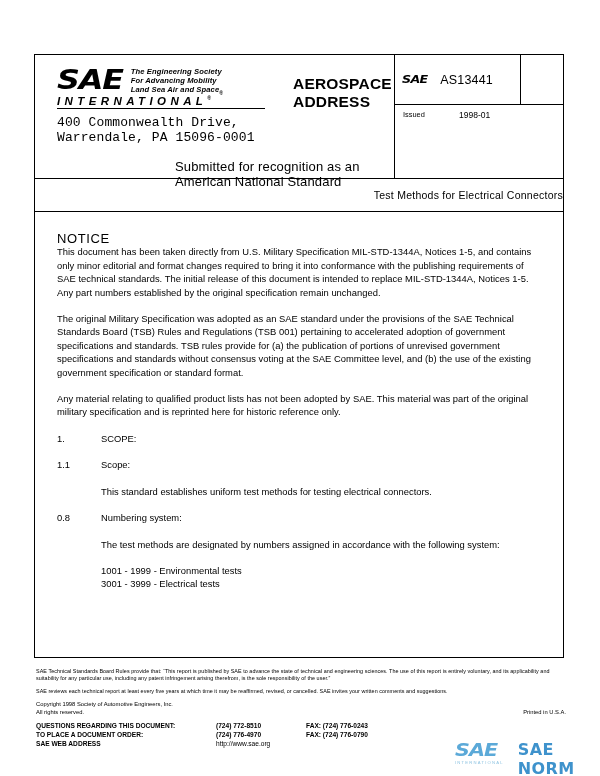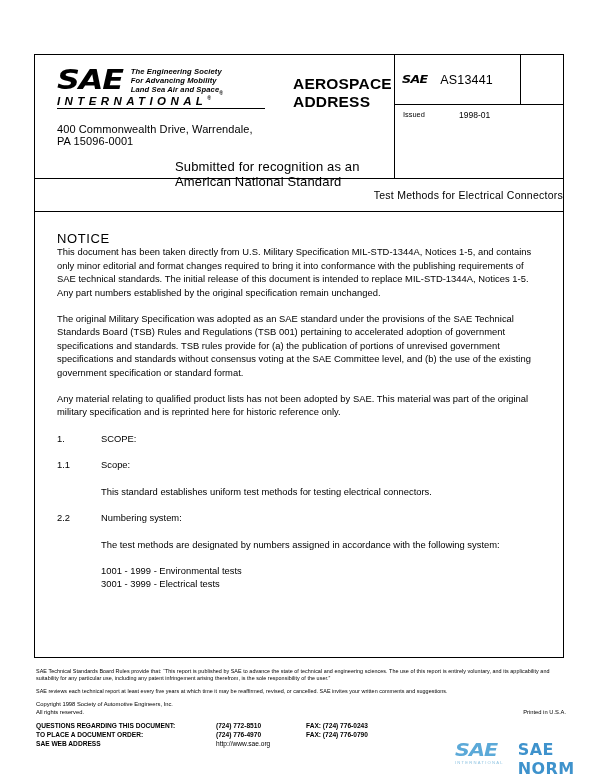--- a/index.html
+++ b/index.html
@@ -99,24 +99,24 @@
     border-bottom: 1.3px solid #000;
     width: 208px;
     position: relative;
   }
   .intl .reg2 {
     font-size: 5px;
     letter-spacing: 0;
     vertical-align: super;
   }
   .address {
-    font-family: Liberation Sans, sans-serif;
-    font-size: 11px;
+    font-family: Liberation Mono, monospace;
+    font-size: 13px;
     letter-spacing: 0.1px;
-    margin-top: 14px;
+    margin-top: 6px;
   }
 
   .doc-type {
     position: absolute;
     left: 258px;
     top: 20px;
     font-family: "Liberation Sans", sans-serif;
     font-weight: bold;
     font-size: 15.5px;
     line-height: 18px;
@@ -369,21 +369,21 @@
       </div>
 
       <div class="sec">
         <div class="sec-num">1.1</div>
         <div class="sec-body">Scope:</div>
       </div>
 
       <div class="indented">This standard establishes uniform test methods for testing electrical connectors.</div>
 
       <div class="sec">
-        <div class="sec-num">2.2</div>
+        <div class="sec-num">0.8</div>
         <div class="sec-body">Numbering system:</div>
       </div>
 
       <div class="indented">The test methods are designated by numbers assigned in accordance with the following system:</div>
 
 
       <div class="test-list">
         <div>1001 - 1999 - Environmental tests</div>
         <div>3001 - 3999 - Electrical tests</div>
       </div>

